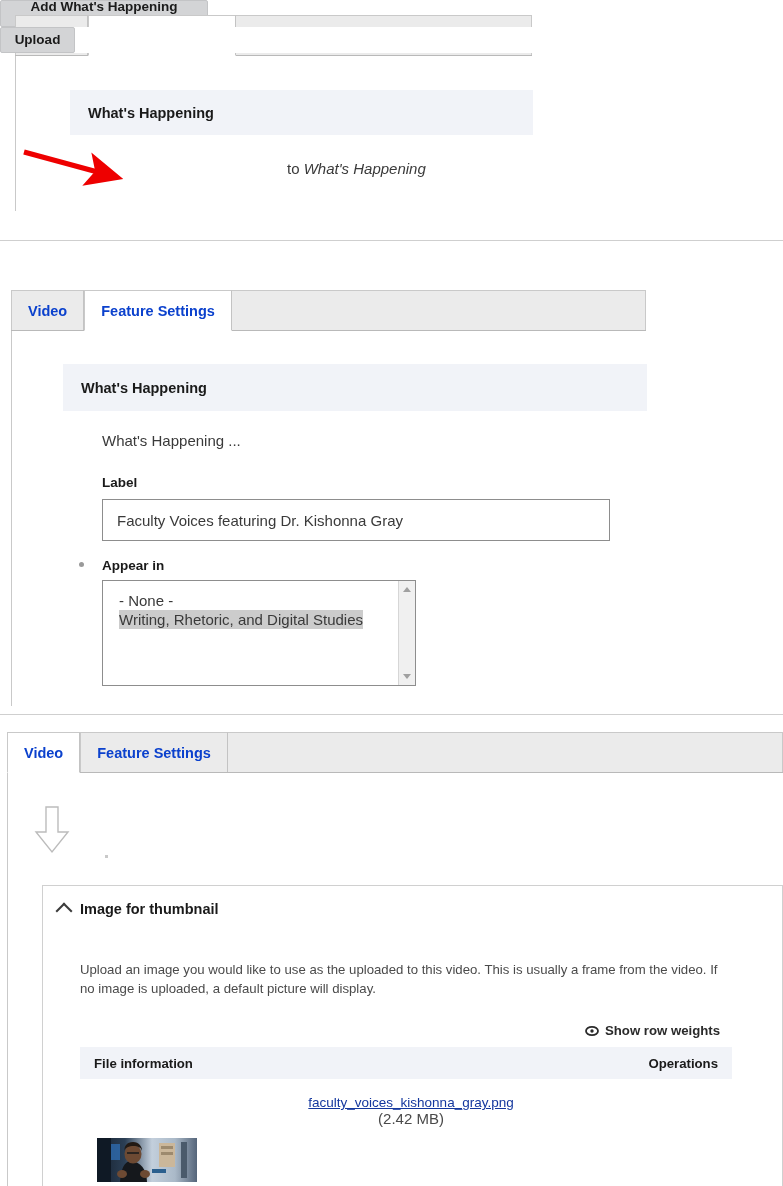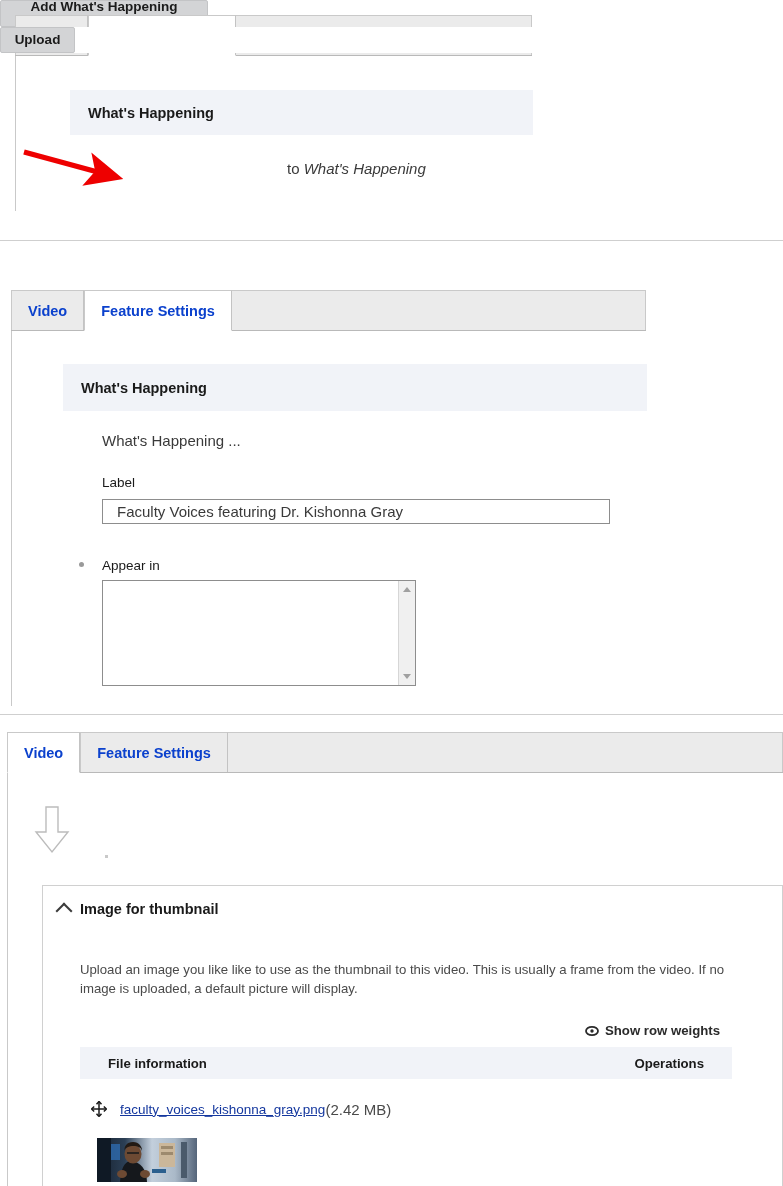--- a/index.html
+++ b/index.html
@@ -87,21 +87,21 @@
   }
 
   .muted-italic { font-style: italic; }
 
   
   .red-arrow { position: absolute; pointer-events: none; }
 
   
   .field-label {
     position: absolute;
-    font-weight: normal;
+    font-weight: bold;
     font-size: 13.5px;
     color: #1a1a1a;
   }
   .text-input {
     position: absolute;
     border: 1px solid #8d8d8d;
     background: #fff;
     font-family: "Liberation Sans", sans-serif;
     font-size: 15px;
     color: #3a3a3a;
@@ -168,25 +168,25 @@
     display: flex; align-items: center; gap: 6px;
     font-weight: bold; font-size: 13.2px; color: #2a2a2a;
     cursor: pointer;
     text-align: center;
   }
   .table-head {
     position: absolute;
     background: #f1f3f8;
     display: flex; align-items: center;
     font-weight: bold; font-size: 13.2px; color: #1a1a1a;
-    padding: 0 28px;
+    padding: 0 14px;
   }
   .th-left { flex: 1 1 auto; }
   .th-right { flex: 0 0 auto; }
-  .file-row { position: absolute; display: flex; align-items: center; }
+  .file-row { position: absolute; display: flex; align-items: center; flex-direction: column; }
   .file-link {
     color: #14379e; text-decoration: underline; font-size: 13.5px;
     cursor: pointer;
   }
   .file-size { font-size: 15px; color: #4a4a4a; }
   .thumb {
     position: absolute;
     overflow: hidden;
     background: #1a2230;
   }
@@ -237,26 +237,32 @@
 
   <div class="leftrail" style="left:11px; top:304px; height:375px;"></div>
 
   <div class="section-head" style="left:63px; top:337px; width:584px; height:47px;">
     <span>What's Happening</span>
   </div>
 
   <div style="position:absolute; left:102px; top:405px; font-size:15px; color:#3a3a3a;">What's Happening ...</div>
 
   <div class="field-label" style="left:102px; top:448px;">Label</div>
-  <input class="text-input" style="left: 102px; top: 472px; width: 508px; height: 25px;" value="Faculty Voices featuring Dr. Kishonna Gray">
+  <input class="text-input" style="left: 102px; top: 472px; width: 508px; height: 42px;" value="Faculty Voices featuring Dr. Kishonna Gray">
 
   <div class="bullet" style="left:79px; top:535px;"></div>
   <div class="field-label" style="left:102px; top:531px;text-align:center;">Appear in</div>
 
   <div class="listbox" style="left:102px; top:553px; width:314px; height:106px;">
+    <div style="padding-top:10px;">
+      <div class="opt">- None -</div>
+      <div style="padding-left:16px;">
+        <span class="opt selected" style="padding-left:0;">Writing, Rhetoric, and Digital Studies</span>
+      </div>
+    </div>
     <div class="lb-scroll">
       <div class="lb-arrow up"></div>
       <div class="lb-arrow dn"></div>
     </div>
   </div>
 
   <div class="sep" style="top:687px;"></div>
 </div>
 
 <div class="panel">
@@ -274,21 +280,21 @@
   </svg>
   <div style="position:absolute; left:105px; top:828px; width:3px; height:3px; background:#c9c9c9;"></div>
 
   <div class="details-box" style="left:42px; top:858px; width:741px; height:328px;"></div>
 
   <div class="details-summary" style="left:58px; top:873px;">
     <span class="chev"></span>
     <span>Image for thumbnail</span>
   </div>
 
-  <div class="desc" style="left:80px; top:933px; width:650px;">Upload an image you like like to use as the thumbnail to this video. This is usually a frame from the video. If no image is uploaded, a default picture will display.</div>
+  <div class="desc" style="left:80px; top:933px; width:650px;">Upload an image you would like to use as the uploaded to this video. This is usually a frame from the video. If no image is uploaded, a default picture will display.</div>
 
   <div class="show-weights" style="left:585px; top:996px;">
     <svg width="14" height="12" viewBox="0 0 14 12">
       <ellipse cx="7" cy="6" rx="6" ry="4.2" fill="none" stroke="#2a2a2a" stroke-width="1.8"></ellipse>
       <circle cx="7" cy="6" r="1.7" fill="#2a2a2a"></circle>
     </svg>
     <span>Show row weights</span>
   </div>
 
   <div class="table-head" style="left:80px; top:1020px; width:652px; height:32px;">

